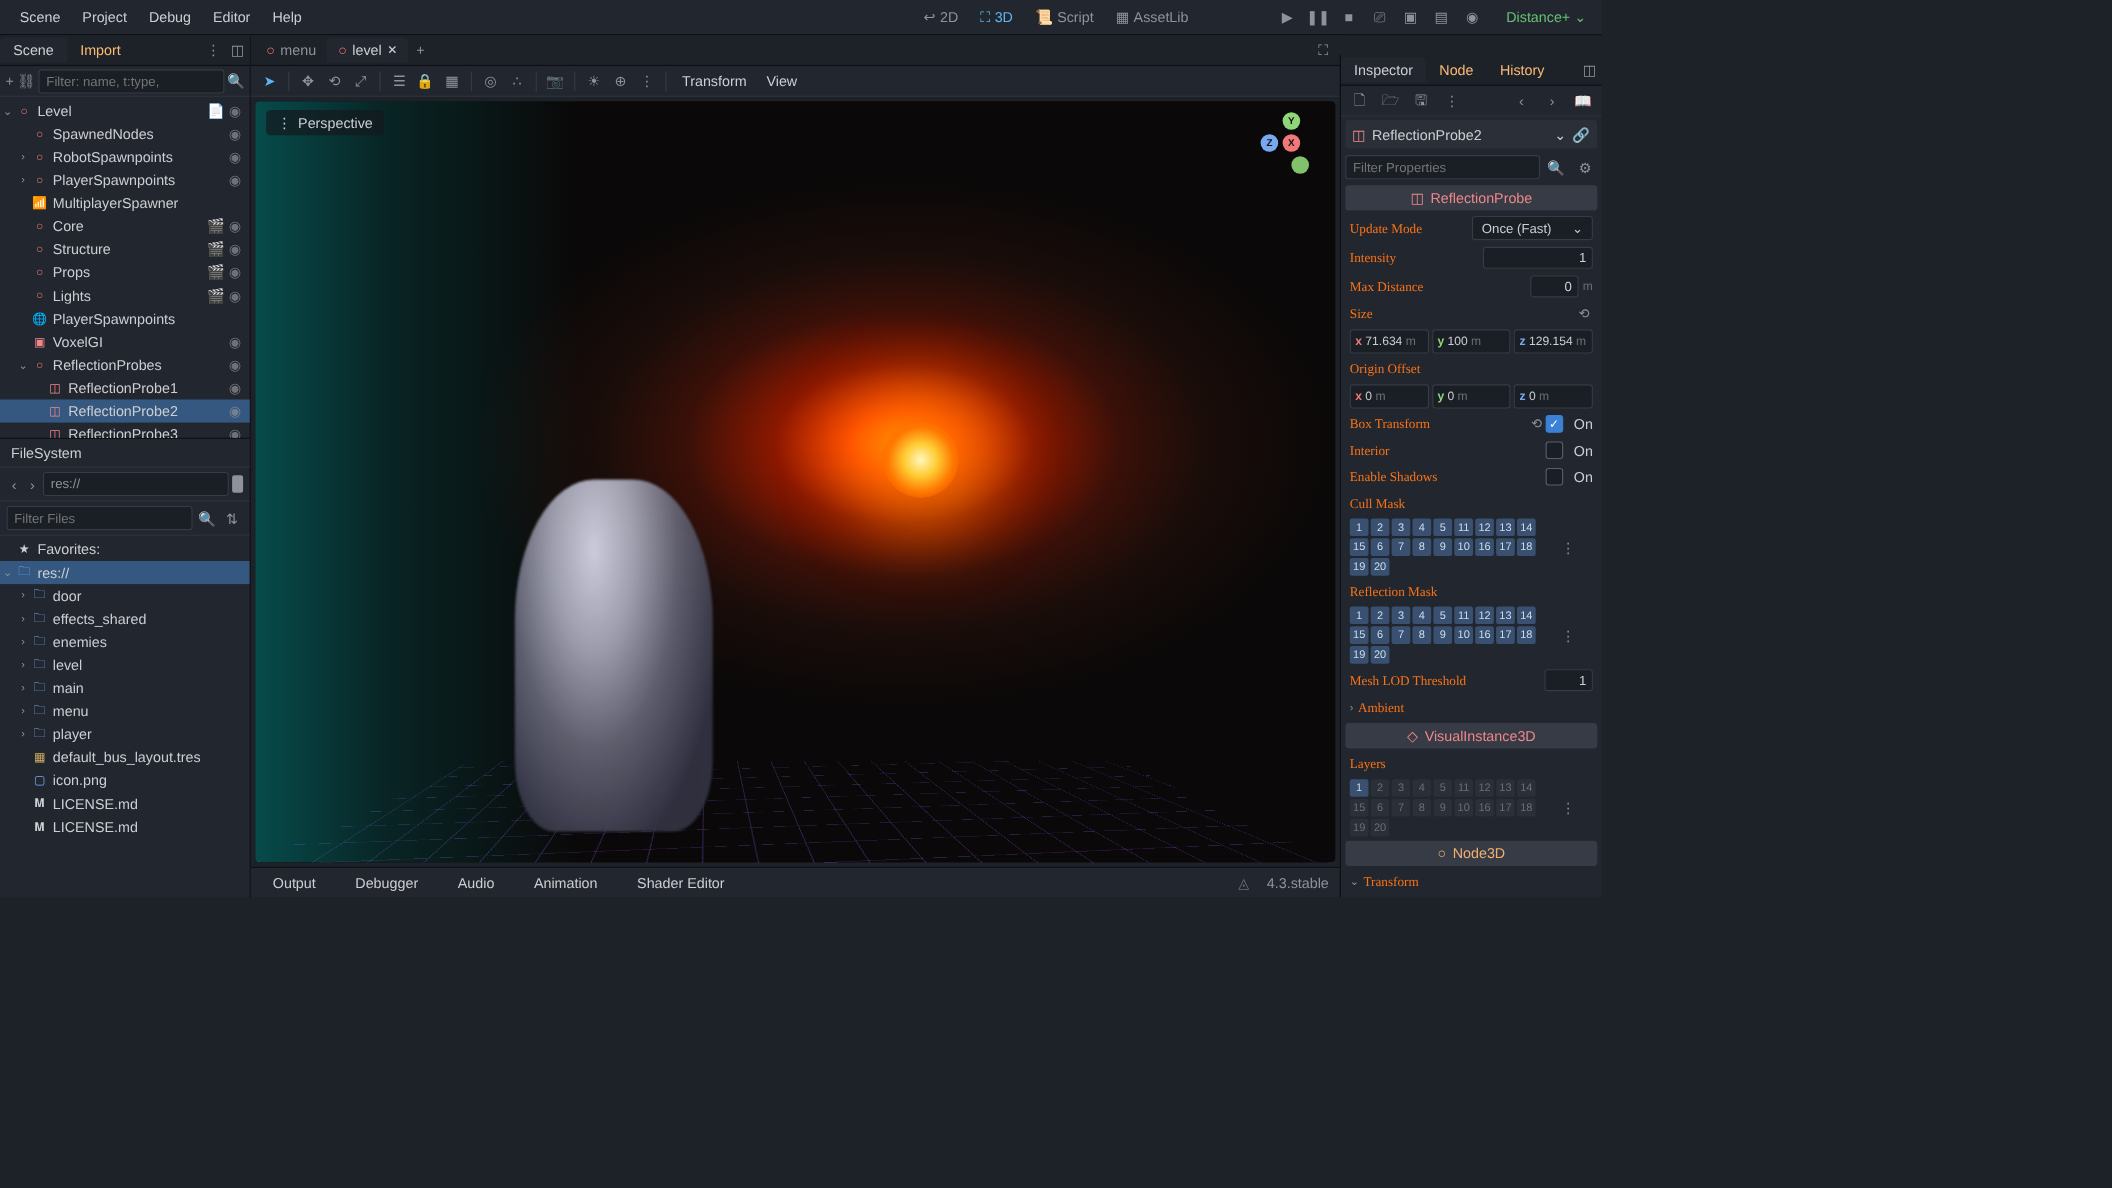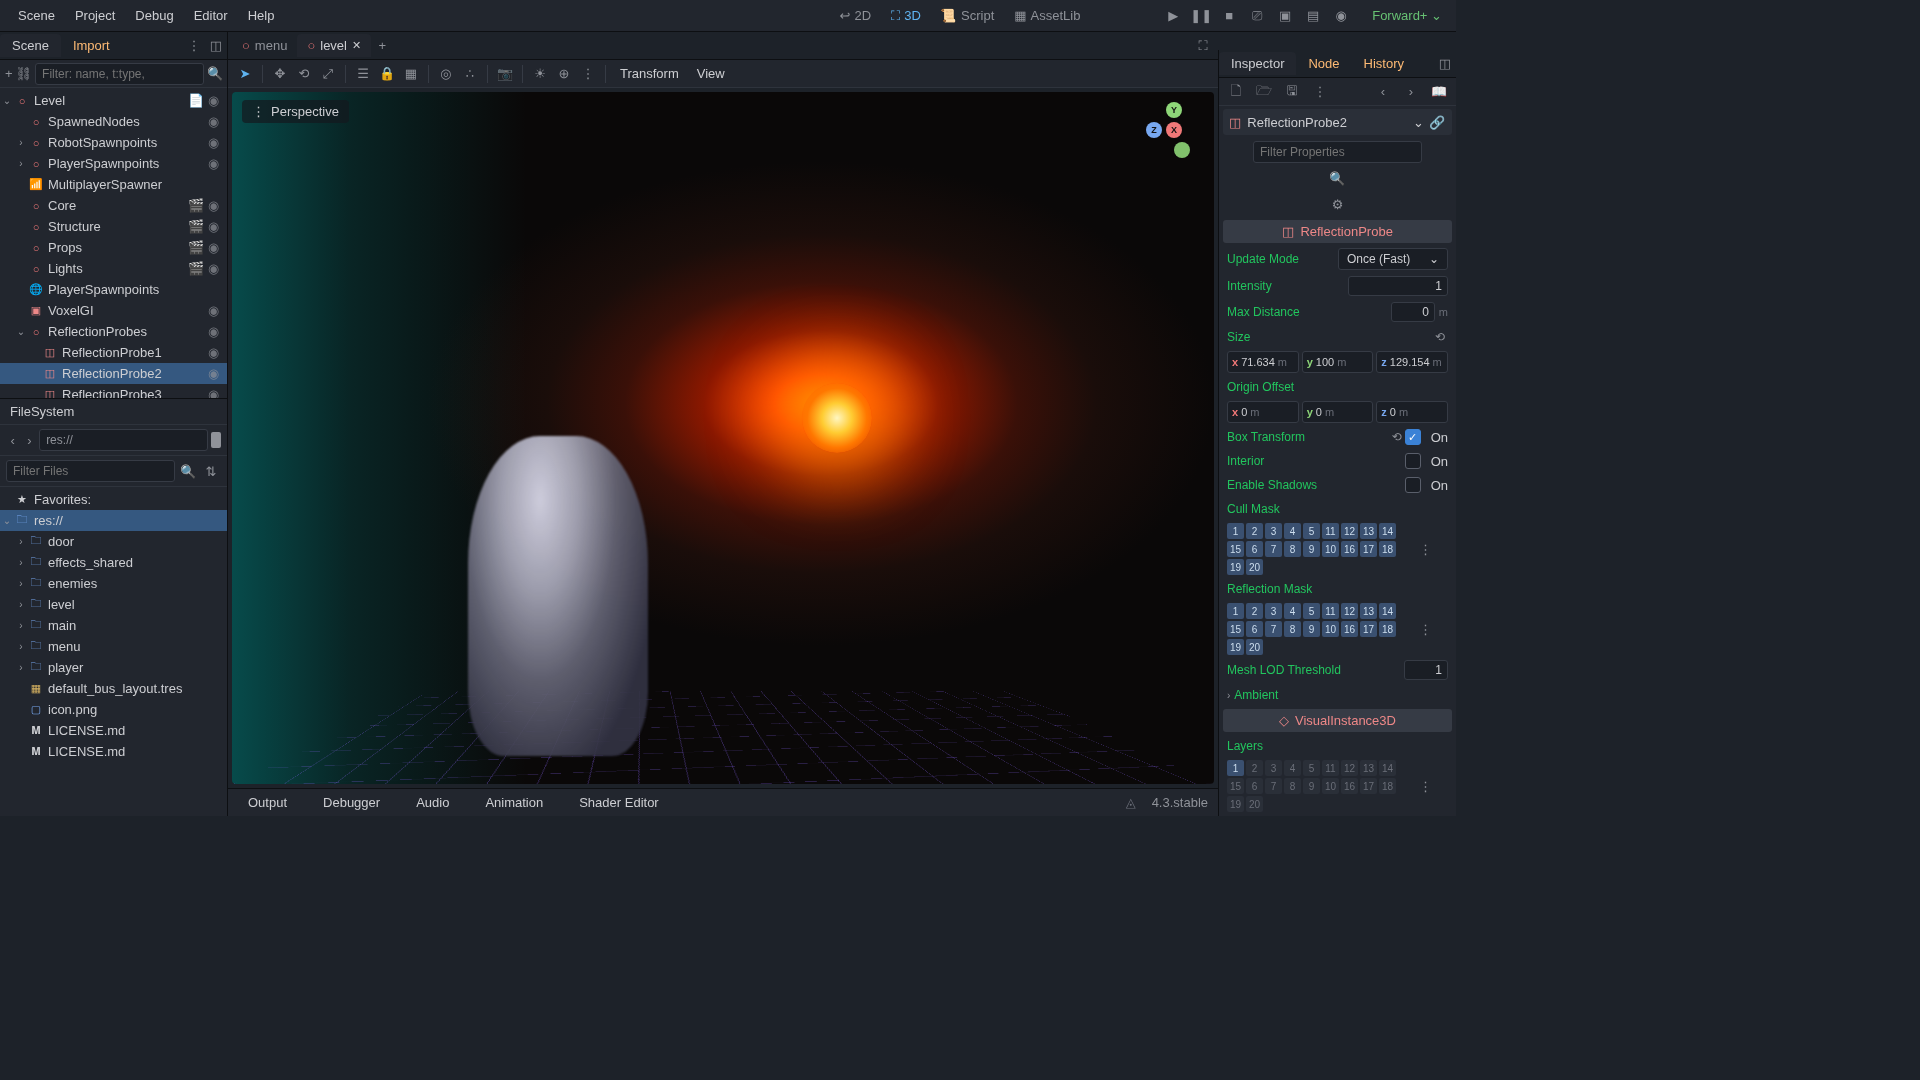--- a/index.html
+++ b/index.html
@@ -43,27 +43,27 @@
 .viewport { flex: 1; position: relative; background: radial-gradient(ellipse 40% 35% at 60% 45%, #ff8800 0%, #ff4400 12%, #8a1800 30%, #3a1008 50%, #1a0d0a 70%, #0a0808 100%); overflow: hidden; margin: 4px; border-radius: 4px; }
 .viewport-overlay { position: absolute; top: 8px; left: 10px; background: rgba(20,24,30,0.7); padding: 4px 10px; border-radius: 4px; display: flex; align-items: center; gap: 6px; }
 .gizmo { position: absolute; top: 10px; right: 12px; width: 56px; height: 56px; }
 .gizmo-axis { position: absolute; width: 16px; height: 16px; border-radius: 50%; display: flex; align-items: center; justify-content: center; font-size: 9px; font-weight: bold; color: #111; }
 .bottom-bar { height: 28px; display: flex; align-items: center; padding: 0 10px; background: #22262e; border-top: 1px solid #0d0f12; gap: 16px; }
 .bottom-bar .spacer { flex: 1; }
 .version { color: #8f9299; }
 .right-panel { width: 238px; background: #22262e; border-left: 1px solid #0d0f12; display: flex; flex-direction: column; overflow: hidden; margin-top: 18px; }
 .insp-toolbar { height: 28px; display: flex; align-items: center; gap: 6px; padding: 0 6px; border-bottom: 1px solid #2e333c; }
 .insp-node { height: 26px; display: flex; align-items: center; gap: 6px; padding: 0 6px; background: #2a2f38; margin: 3px 4px; border-radius: 3px; }
-.insp-filter { display: flex; align-items: center; gap: 4px; padding: 3px 4px; flex-direction: column; }
+.insp-filter { display: flex; align-items: center; gap: 4px; padding: 3px 4px; }
 .insp-body { flex: 1; overflow-y: auto; }
 .insp-section { background: #363b45; padding: 4px 0; text-align: center; font-weight: 500; margin: 2px 4px; border-radius: 3px; display:flex; align-items:center; justify-content:center; gap:6px;}
 .insp-section.pink { color: #e88; }
 .insp-section.orange { color: #f0b070; }
 .insp-row { display: flex; align-items: center; padding: 3px 8px; min-height: 24px; }
-.insp-label { flex: 1; color: #22c55e; font-size: 12px; }
+.insp-label { flex: 1; color: #f97316; font-size: 12px; font-family: Liberation Serif, serif; }
 .insp-val { display: flex; align-items: center; gap: 4px; }
 .num-field { background: #1a1e25; border: 1px solid #363b45; border-radius: 3px; padding: 2px 5px; color: #cdced2; width: 44px; text-align: right; font-size: 12px; height: 20px; }
 .unit { color: #6a6e78; font-size: 11px; }
 .dropdown { background: #1a1e25; border: 1px solid #363b45; border-radius: 3px; padding: 3px 8px; display: flex; align-items: center; justify-content: space-between; min-width: 110px; cursor: pointer; font-size: 12px; height:22px;}
 .checkbox { width: 16px; height: 16px; border: 1px solid #5a5f6b; border-radius: 3px; background: #1a1e25; display: inline-flex; align-items: center; justify-content: center; }
 .checkbox.checked { background: #3b82d6; border-color: #3b82d6; color: white; font-size: 11px; }
 .vec3 { display: flex; gap: 3px; padding: 2px 8px; }
 .vec3-field { flex: 1; background: #1a1e25; border: 1px solid #363b45; border-radius: 3px; padding: 2px 4px; display: flex; align-items: center; gap: 3px; height: 22px; font-size: 11px; }
 .axis-x { color: #f07878; font-weight: bold; }
 .axis-y { color: #8ed678; font-weight: bold; }
@@ -110,21 +110,21 @@
   </div>
 
   <div class="topbar-right">
     <div class="icon-btn">▶</div>
     <div class="icon-btn">❚❚</div>
     <div class="icon-btn">■</div>
     <div class="icon-btn">⎚</div>
     <div class="icon-btn">▣</div>
     <div class="icon-btn">▤</div>
     <div class="icon-btn">◉</div>
-    <div class="renderer"><span>Forward+</span> <span>⌄</span></div>
+    <div class="renderer"><span>Distance+</span> <span>⌄</span></div>
   </div>
 </div>
 
 <div class="main">
 
   <div class="left-panel">
     <div class="panel-tabs">
       <div class="panel-tab active">Scene</div>
       <div class="panel-tab">Import</div>
       <div class="spacer"></div>

